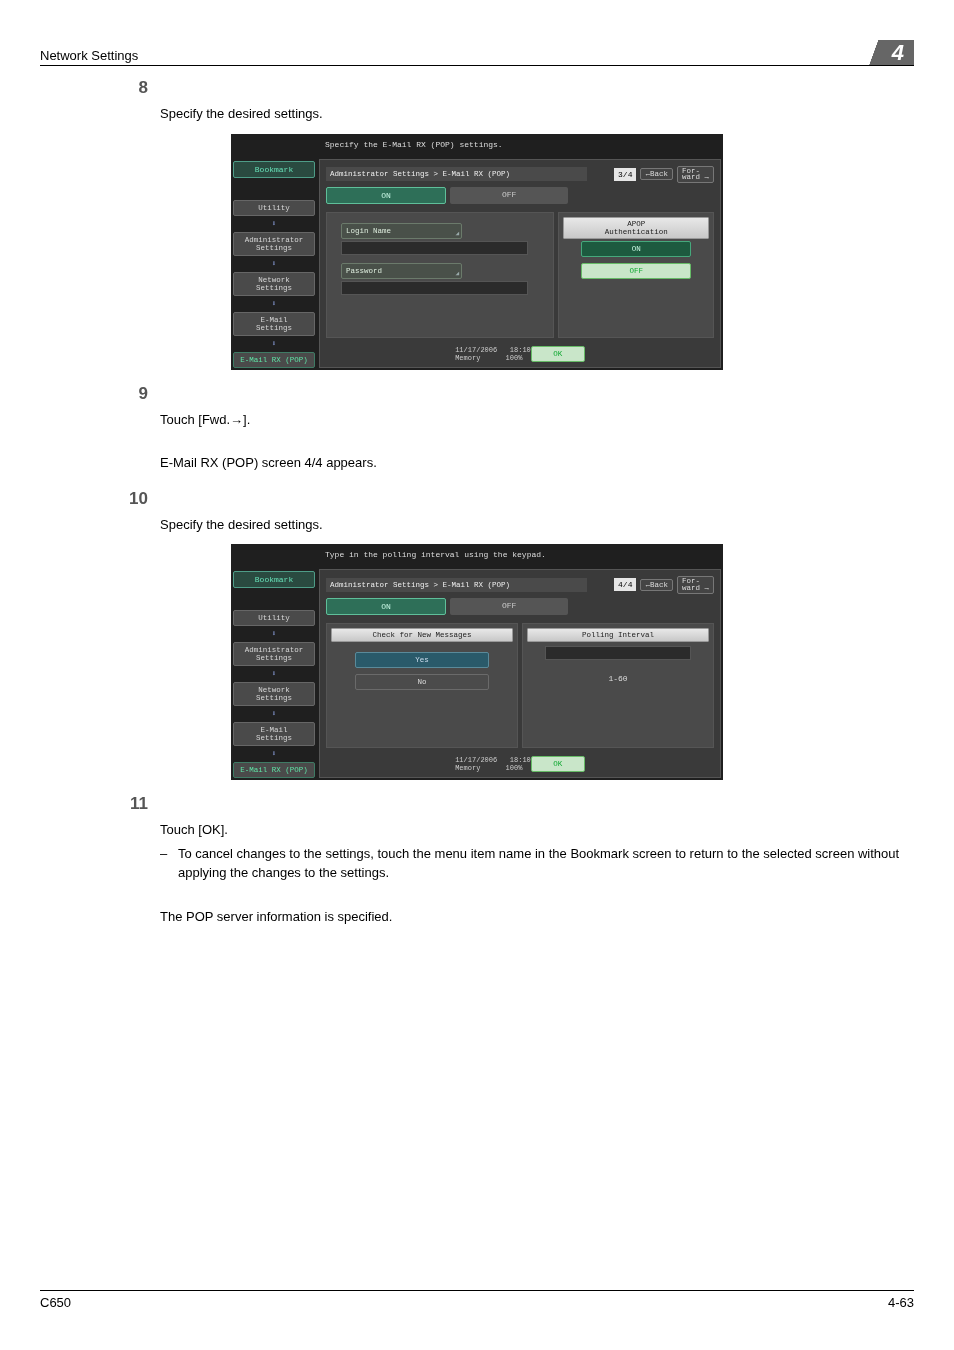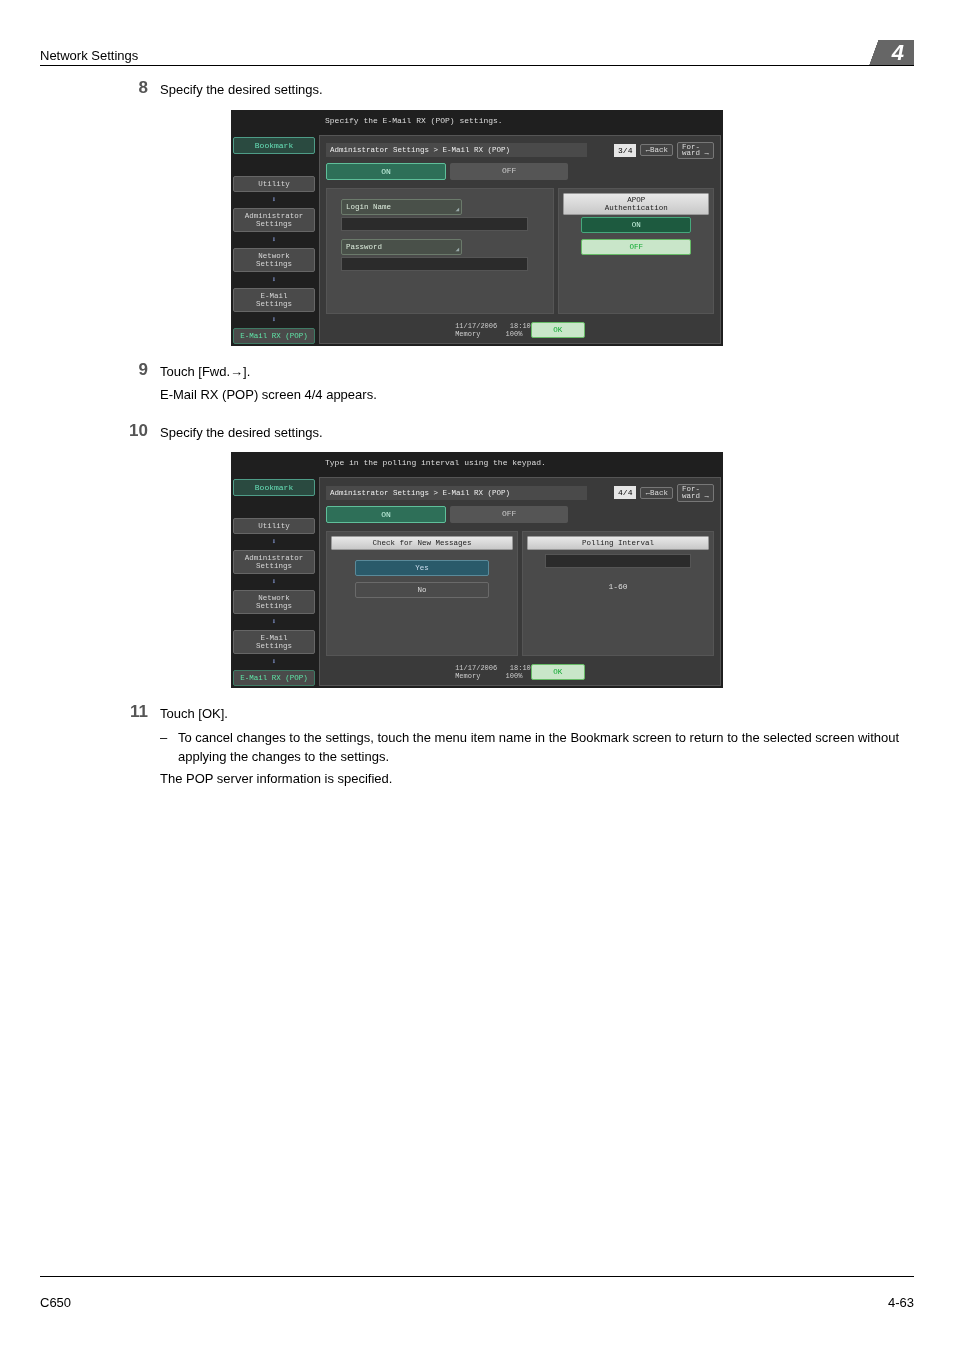--- a/index.html
+++ b/index.html
@@ -57,21 +57,21 @@
     color: #555;
     padding-right: 12px;
     flex-shrink: 0;
   }
   .step-body {
     flex: 1;
     font-size: 13px;
     line-height: 1.5;
     padding-top: 2px;
   }
-  .step-body p { margin-bottom: 4px; }
+  .step-body p { margin-bottom: 4px; margin-top: 24px; }
   .sub-dash {
     display: flex;
     margin: 2px 0;
   }
   .sub-dash .dash { width: 18px; flex-shrink: 0; }
   .screenshot-wrap {
     display: flex;
     justify-content: center;
     margin: 6px 0 14px 0;
   }
@@ -256,21 +256,21 @@
   .mini-ok {
     width: 54px;
   }
   .page-footer {
     position: absolute;
     bottom: 40px;
     left: 40px; right: 40px;
     display: flex;
     justify-content: space-between;
     border-top: 1px solid #000;
-    padding-top: 18px;
+    padding-top: 4px;
     font-size: 13px;
     text-align: right;
   }
 </style>
 </head>
 <body>
 
 <div class="page">
   <div class="header-row">
     <div class="header-left">Network Settings</div>

